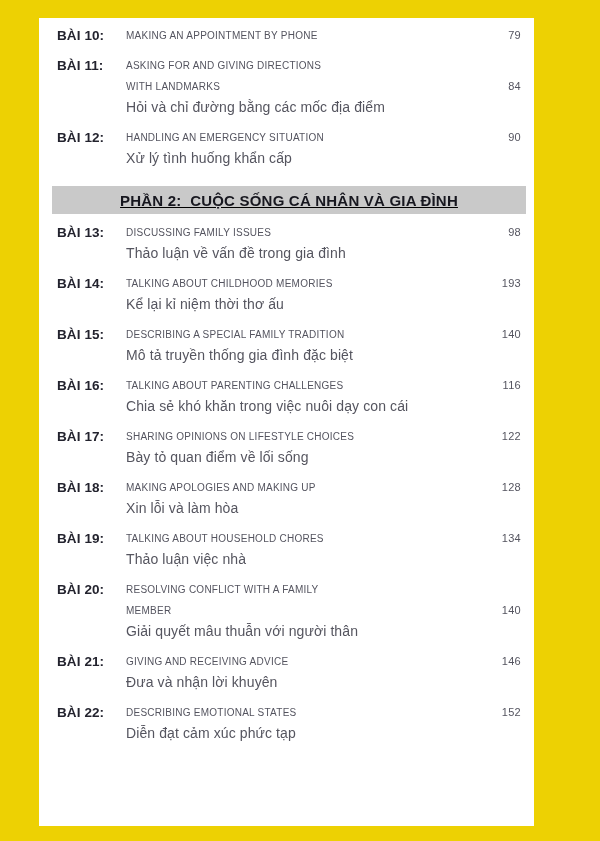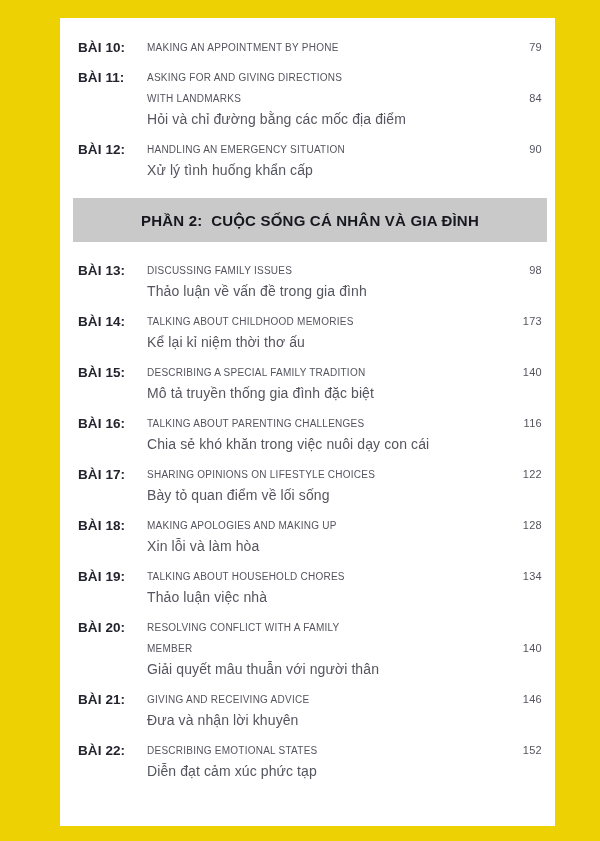--- a/index.html
+++ b/index.html
@@ -5,25 +5,25 @@
   html, body { margin: 0; padding: 0; }
   body {
     width: 600px; height: 841px;
     background: #edd103;
     font-family: "Liberation Sans", "DejaVu Sans", sans-serif;
     position: relative;
     overflow: hidden;
   }
   .paper {
     position: absolute;
-    left: 60px; top: 18px;
+    left: 39px; top: 18px;
     width: 495px; height: 808px;
     background: #ffffff;
     box-sizing: border-box;
-    padding-top: 19px;
+    padding-top: 7px;
   }
   .toc-entry {
     display: flex;
     margin: 0 13px 9px 18px;
   }
   .entry-label {
     width: 69px;
     flex: 0 0 69px;
     font-size: 13.5px;
     font-weight: bold;
@@ -50,26 +50,27 @@
     padding-left: 10px;
     white-space: nowrap;
   }
   .entry-subtitle {
     font-size: 14px;
     color: #55555f;
     line-height: 21px;
     letter-spacing: 0.1px;
   }
   .section-band {
-    margin: 17px 8px 18px 13px;
-    height: 44px;
+    margin: 17px 8px 8px 13px;
+    height: 28px;
     background: #c9c9c9;
     display: flex;
     align-items: center;
     justify-content: center;
+    text-decoration: underline;
   }
   .section-band-title {
     font-size: 15px;
     font-weight: bold;
     color: #17171f;
     letter-spacing: 0.2px;
     white-space: pre;
   }
 </style>
 </head>
@@ -120,21 +121,21 @@
             <span class="entry-page">98</span>
           </div>
           <div class="entry-subtitle">Thảo luận về vấn đề trong gia đình</div>
         </div>
       </div>
       <div class="toc-entry">
         <div class="entry-label">BÀI 14:</div>
         <div class="entry-body">
           <div class="title-line">
             <span class="entry-title">TALKING ABOUT CHILDHOOD MEMORIES</span>
-            <span class="entry-page">173</span>
+            <span class="entry-page">193</span>
           </div>
           <div class="entry-subtitle">Kể lại kỉ niệm thời thơ ấu</div>
         </div>
       </div>
       <div class="toc-entry">
         <div class="entry-label">BÀI 15:</div>
         <div class="entry-body">
           <div class="title-line">
             <span class="entry-title">DESCRIBING A SPECIAL FAMILY TRADITION</span>
             <span class="entry-page">140</span>

